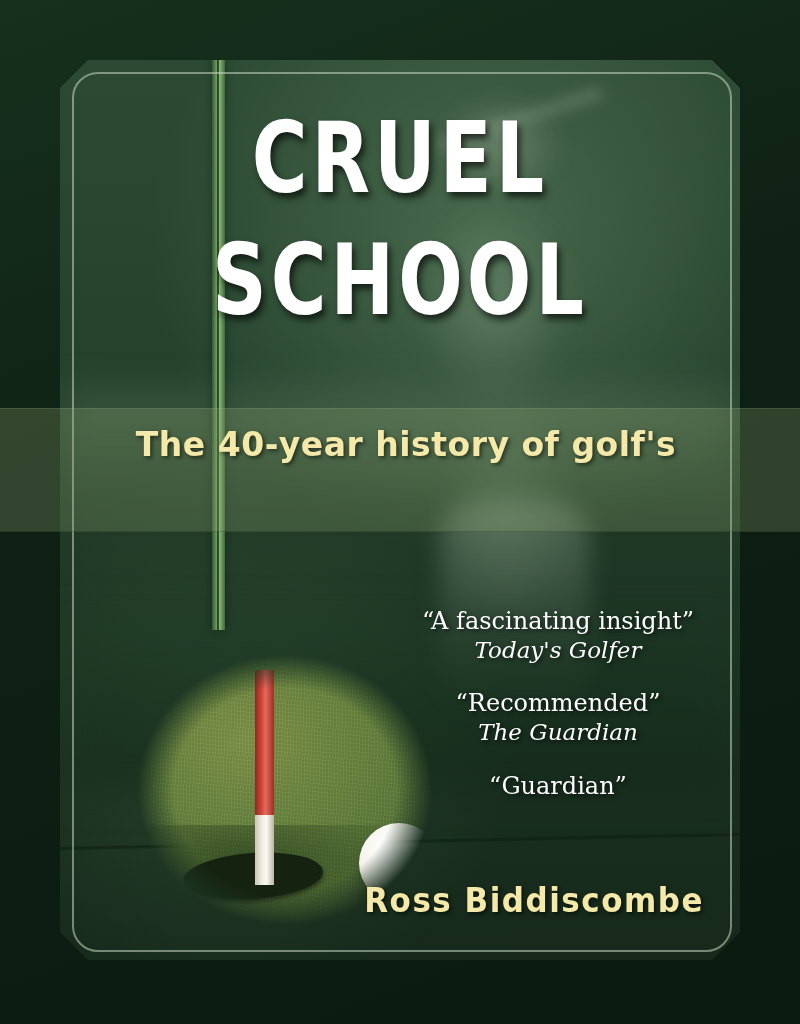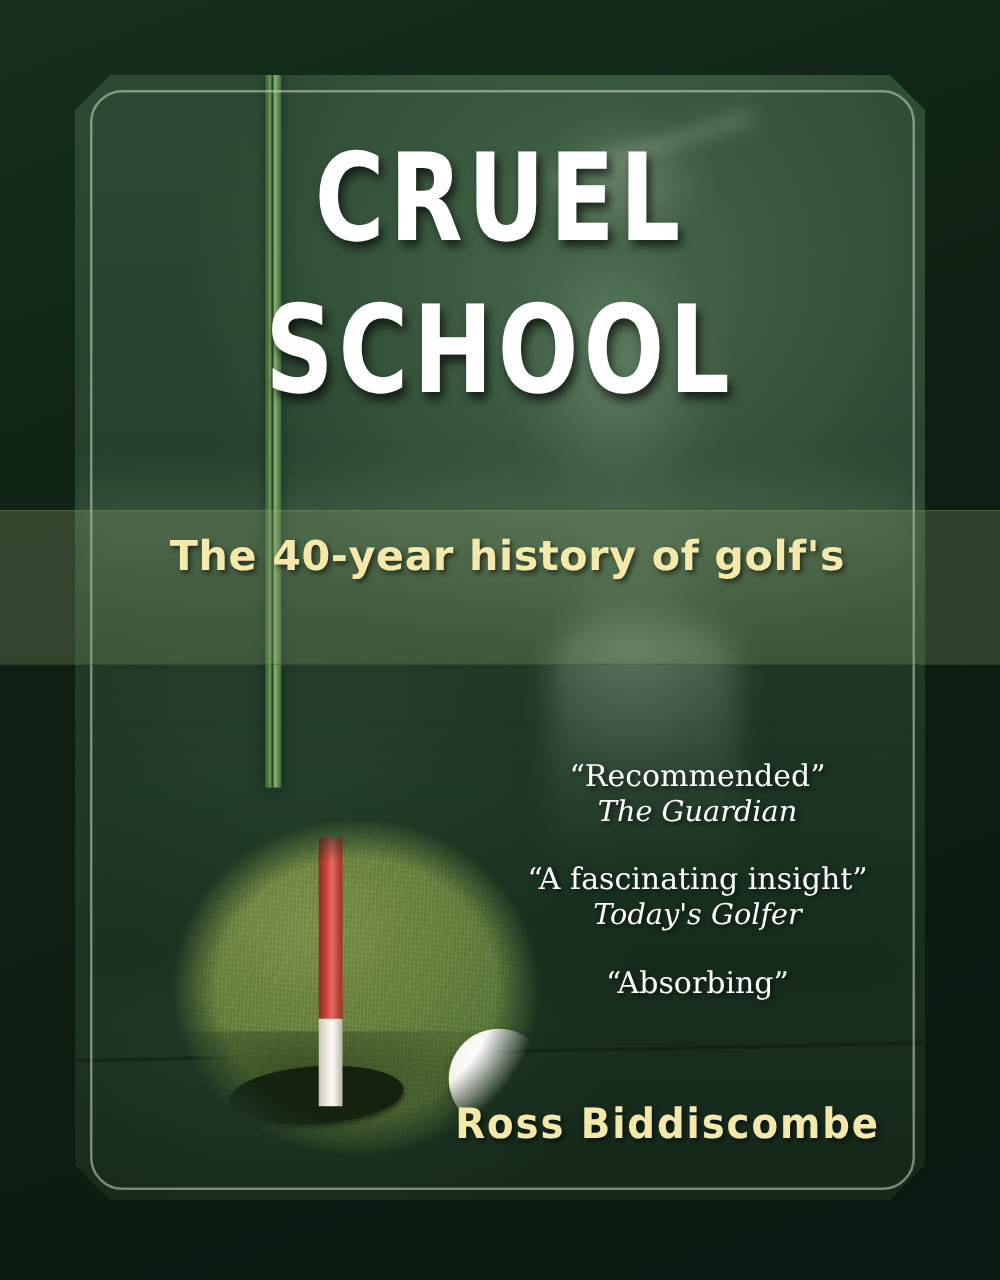--- a/index.html
+++ b/index.html
@@ -336,26 +336,26 @@
     <div class="title-line l2">SCHOOL</div>
   </div>
 
   <div class="subtitle-band"></div>
   <div class="subtitle">
     <div>The 40-year history of golf's</div>
   </div>
 
   <div class="quotes">
     <div class="quote-group">
+      <div class="quote-text">“A fascinating insight”</div>
+      <div class="quote-src">Today's Golfer</div>
+    </div>
+    <div class="quote-group">
       <div class="quote-text">“Recommended”</div>
       <div class="quote-src">The Guardian</div>
     </div>
     <div class="quote-group">
-      <div class="quote-text">“A fascinating insight”</div>
-      <div class="quote-src">Today's Golfer</div>
-    </div>
-    <div class="quote-group">
-      <div class="quote-text">“Absorbing”</div>
+      <div class="quote-text">“Guardian”</div>
     </div>
   </div>
 
   <div class="author">Ross Biddiscombe</div>
 </div>
 
 </body></html>

